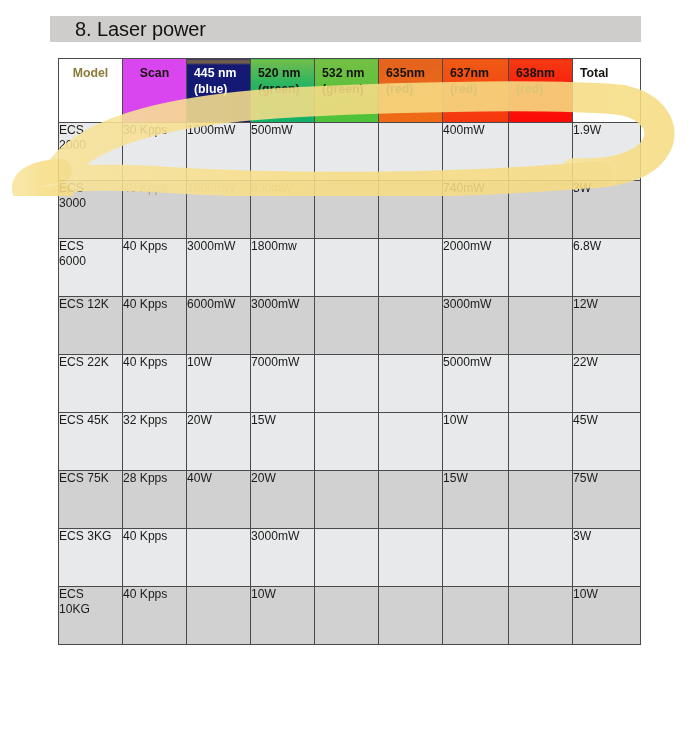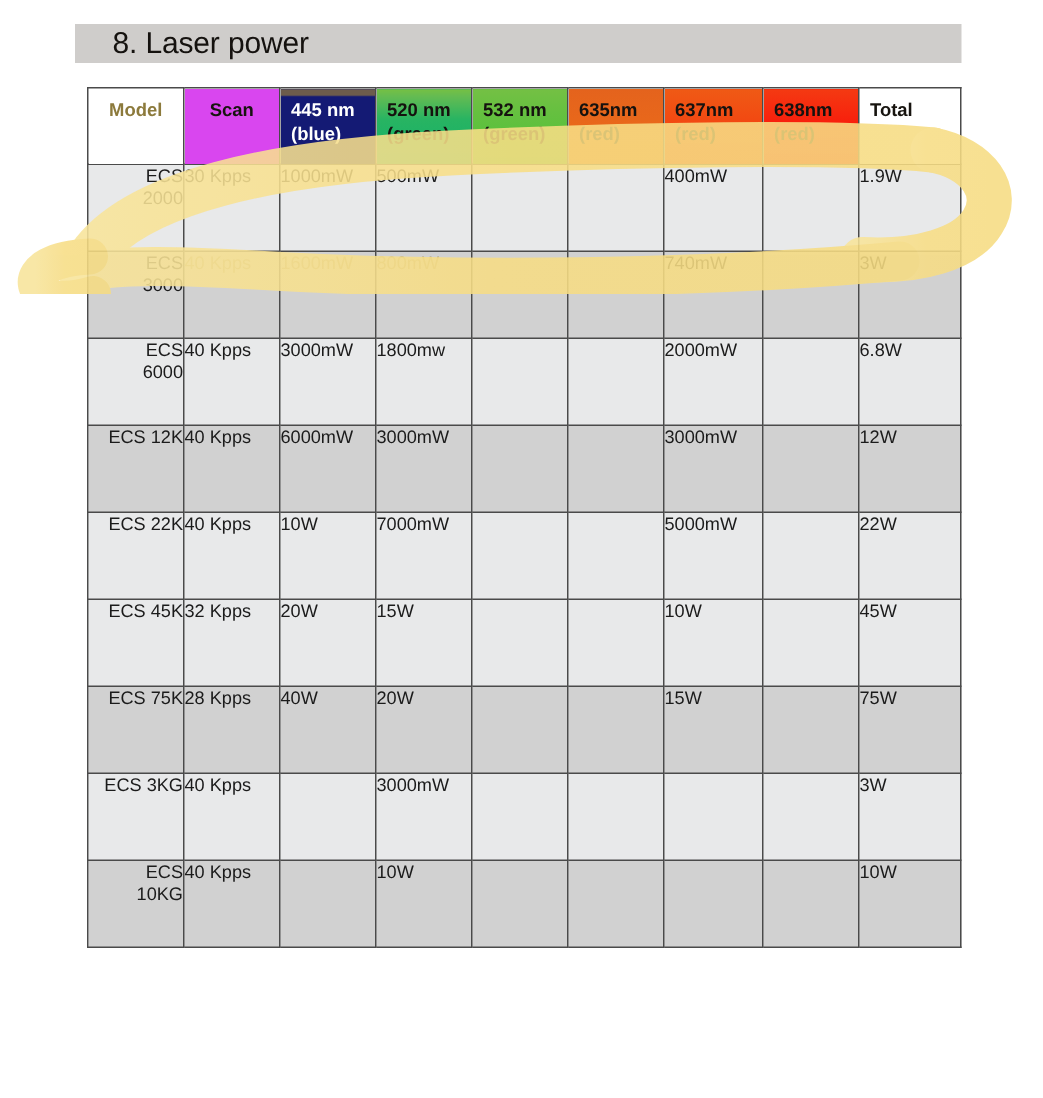--- a/index.html
+++ b/index.html
@@ -32,21 +32,21 @@
   #laser-table td,#laser-table th{
     border:1px solid #4a4a4a;
     padding:0;
     vertical-align:top;
     font-weight:normal;
     box-sizing:border-box;
   }
 
   
   thead th{
-    height:51px;
+    height:64px;
     position:relative;
   }
   .hcell-inner{
     padding:7px 6px 0 7px;
     font-size:12.3px;font-weight:bold;line-height:15.5px;
     text-align:left;
   }
   .hcell-center .hcell-inner{text-align:center;padding-left:6px;}
 
   th.h-model{background:#ffffff;color:#8c7a3c;}
@@ -60,21 +60,21 @@
   th.h-total{background:#ffffff;color:#17140f;}
 
   
   tbody td{
     height:58px;
     font-size:12.1px;line-height:15px;color:#1b1b1b;
     padding:9px 7px 0 8px;
   }
   tbody tr.row-light td{background:#e8e9ea;}
   tbody tr.row-dark  td{background:#d1d1d1;}
-  td.c-model{text-align:right;padding-left:6px;padding-right:6px;margin-left:44px;}
+  td.c-model{text-align:left;padding-left:6px;padding-right:6px;margin-left:44px;}
   td.c-scan{text-align:left;}
 
   
   .faded{color:#b0a478;}
 
   
   #marker{
     position:absolute;left:0;top:36px;width:695px;height:160px;
     pointer-events:none;
   }

